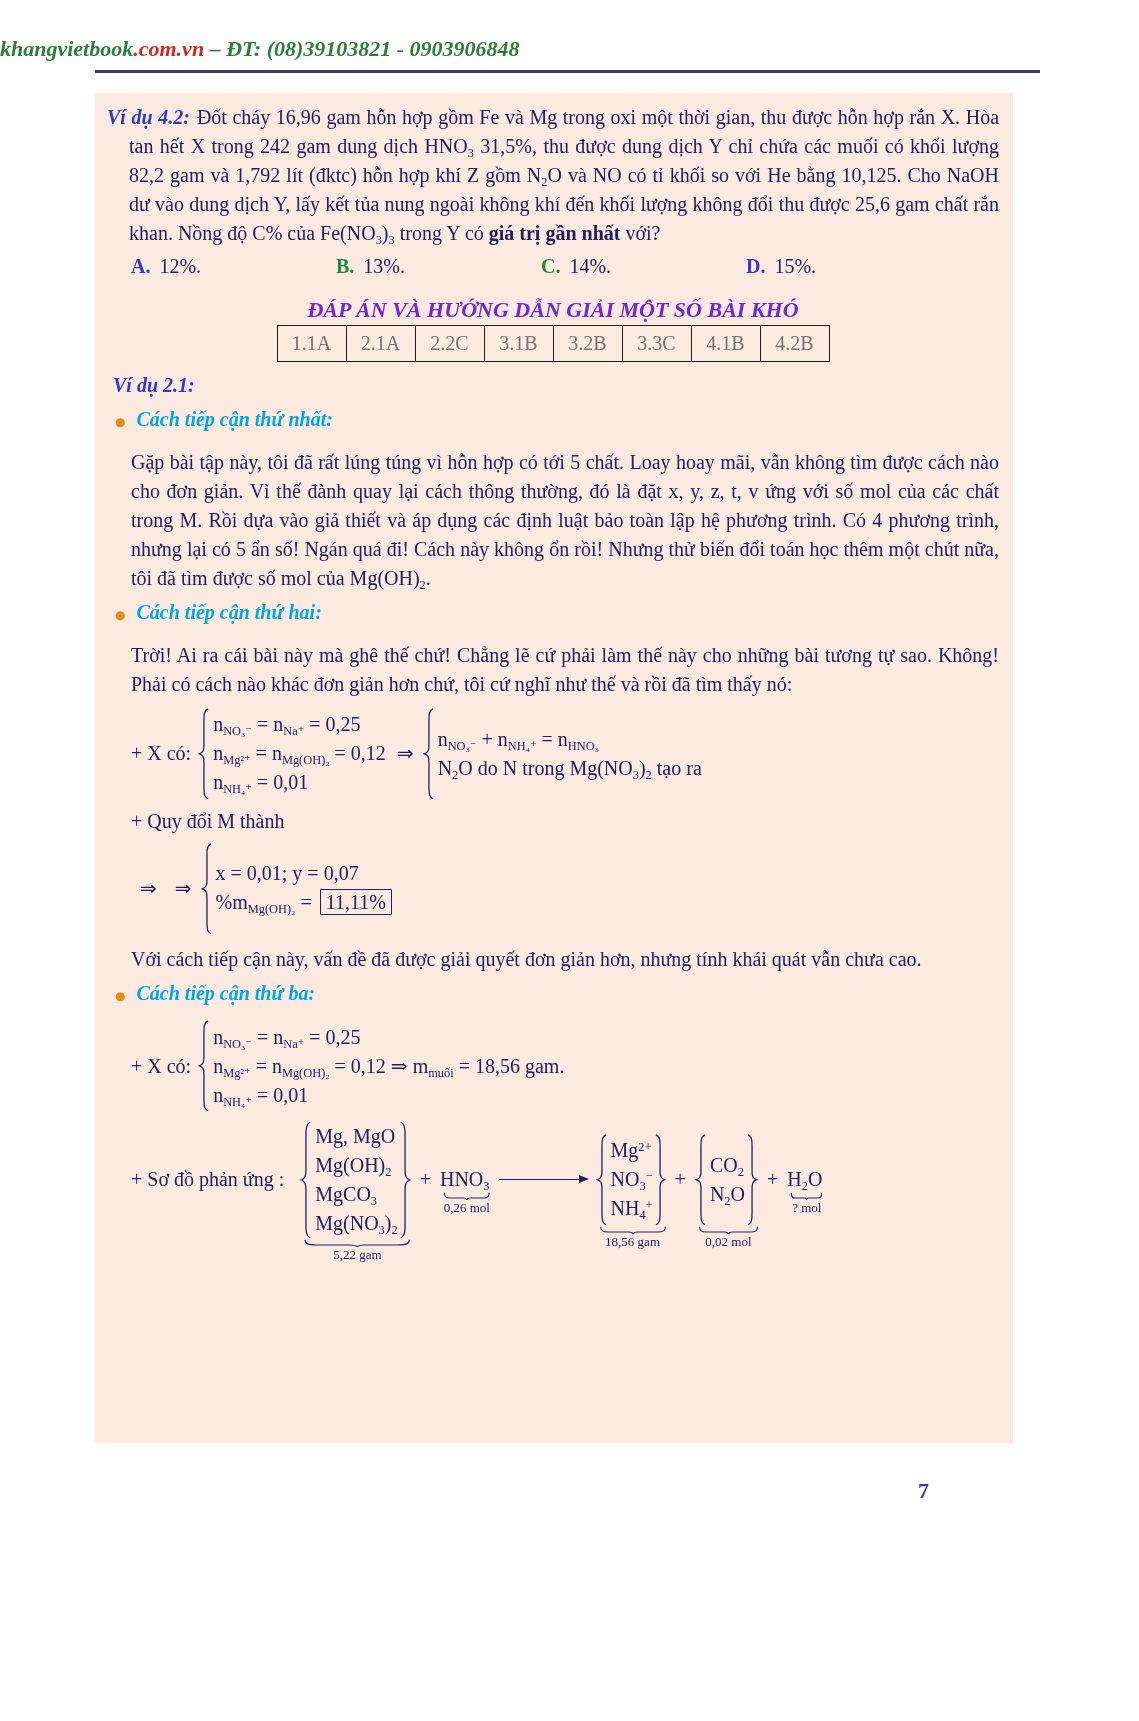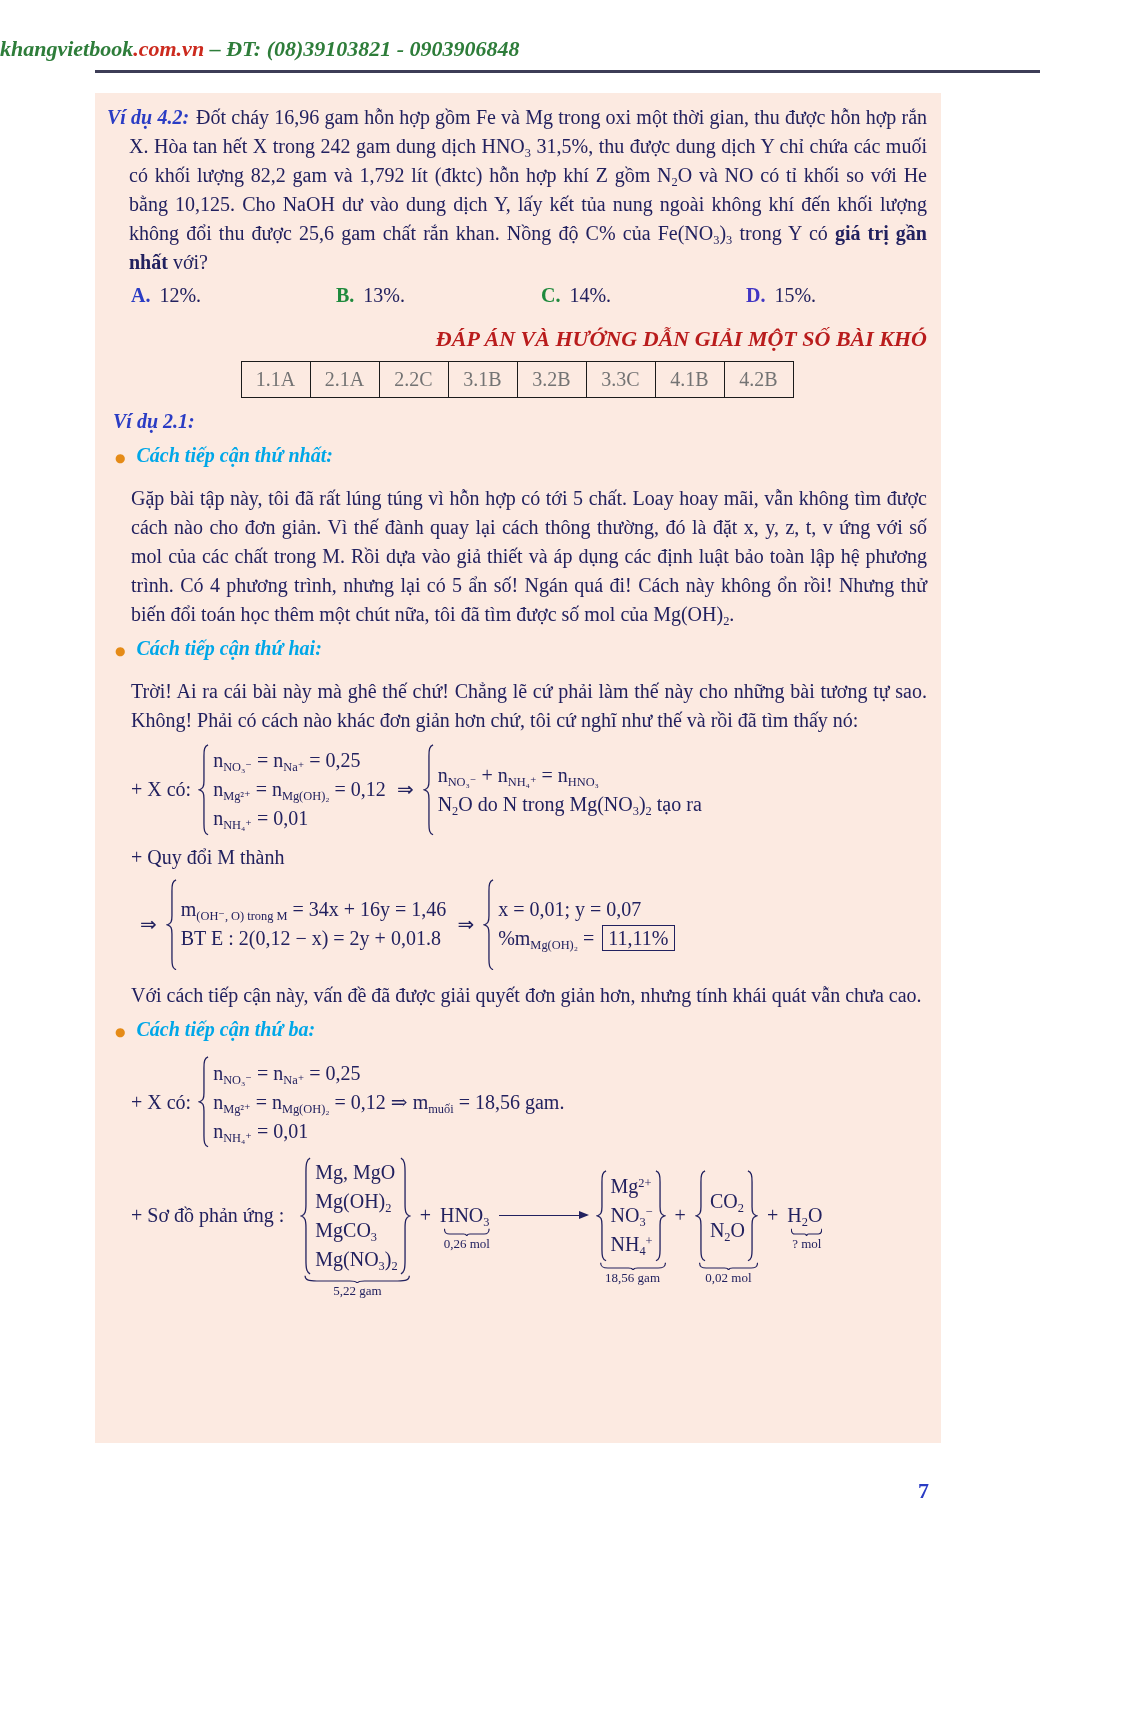--- a/index.html
+++ b/index.html
@@ -23,44 +23,44 @@
   .header .domain{color:#cc2a1e;}
   .header .phone{color:#2e7d3a;}
   .rule{
     margin:8px 0 0 95px;
     width:945px;
     border-top:3px solid #3d3d57;
   }
   
   .content{
     margin:20px 0 0 95px;
-    width:846px;
+    width:918px;
     min-height:1350px;
     box-sizing:border-box;
     background:#fceae1;
     padding:10px 14px 26px 12px;
     font-size:20px;
     line-height:29px;
     text-align:justify;
   }
   p{margin:0;}
   .hang{padding-left:22px;text-indent:-22px;}
   .vi-du{color:#2a3cc4;font-weight:bold;font-style:italic;margin-right:7px;}
   
   .choices{display:grid;grid-template-columns:205px 205px 205px auto;margin:4px 0 2px 24px;text-align:left;}
   .choice-label{font-weight:bold;margin-right:9px;}
   .choice:nth-child(1) .choice-label{color:#2a3cc4;}
   .choice:nth-child(2) .choice-label{color:#1f8a3d;}
   .choice:nth-child(3) .choice-label{color:#1f8a3d;}
   .choice:nth-child(4) .choice-label{color:#4236c4;}
   
   .answer-title{
-    margin:14px 0 8px;
-    text-align:right;
-    color:#b91c1c;
+    margin:14px 0 1px;
+    text-align:center;
+    color:#6d28d9;
     font-weight:bold;
     font-style:italic;
     font-size:22px;
   }
   .answer-table{border-collapse:collapse;margin:0 auto;}
   .answer-table td{
     border:1.5px solid #1b1b1b;
     width:66px;height:33px;
     text-align:center;
     color:#737373;
@@ -188,29 +188,20 @@
         </span>
       </span>
     </div>
 
     <div class="math">
       <span class="mprefix">+ Quy đổi M thành</span>
     </div>
 
     <div class="math">
       <span class="imp">⇒</span>
-      <span class="cases">
-        <svg class="brace" viewBox="0 0 12 100" preserveAspectRatio="none">
-            <path d="M 11 1 C 7 2.5 6.5 6 6.5 13 L 6.5 40 C 6.5 46.5 5.5 48.8 1.5 50 C 5.5 51.2 6.5 53.5 6.5 60 L 6.5 87 C 6.5 94 7 97.5 11 99"></path>
-          </svg>
-        <span class="rows">
-          <span class="mrow">m<sub>(OH⁻, O) trong M</sub> = 34x + 16y = 1,46</span>
-          <span class="mrow">BT E : 2(0,12 − x) = 2y + 0,01.8</span>
-        </span>
-      </span>
       <span class="imp">⇒</span>
       <span class="cases">
         <svg class="brace" viewBox="0 0 12 100" preserveAspectRatio="none">
             <path d="M 11 1 C 7 2.5 6.5 6 6.5 13 L 6.5 40 C 6.5 46.5 5.5 48.8 1.5 50 C 5.5 51.2 6.5 53.5 6.5 60 L 6.5 87 C 6.5 94 7 97.5 11 99"></path>
           </svg>
         <span class="rows">
           <span class="mrow">x = 0,01; y = 0,07</span>
           <span class="mrow">%m<sub>Mg(OH)₂</sub> = <span class="boxed">11,11%</span></span>
         </span>
       </span>

